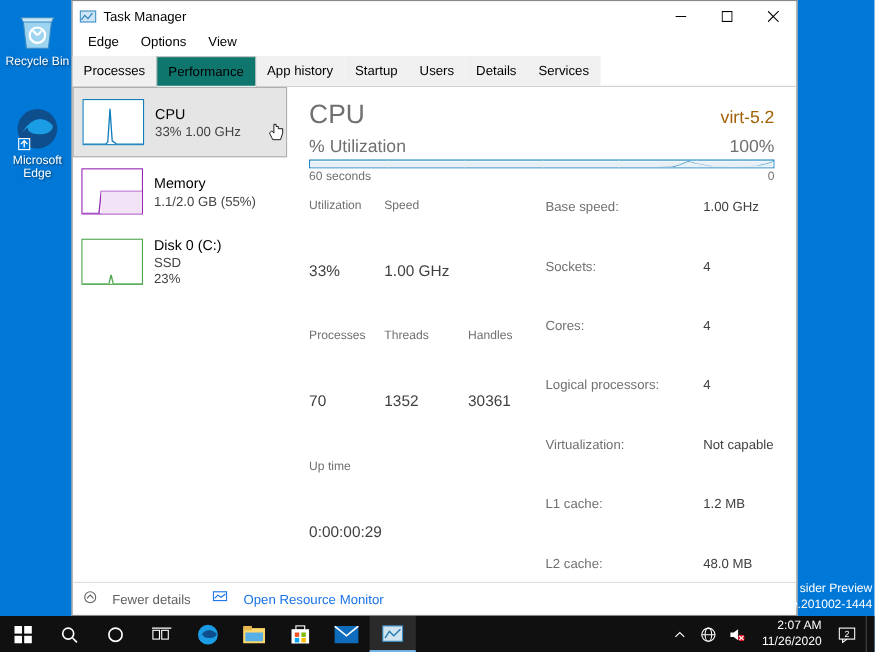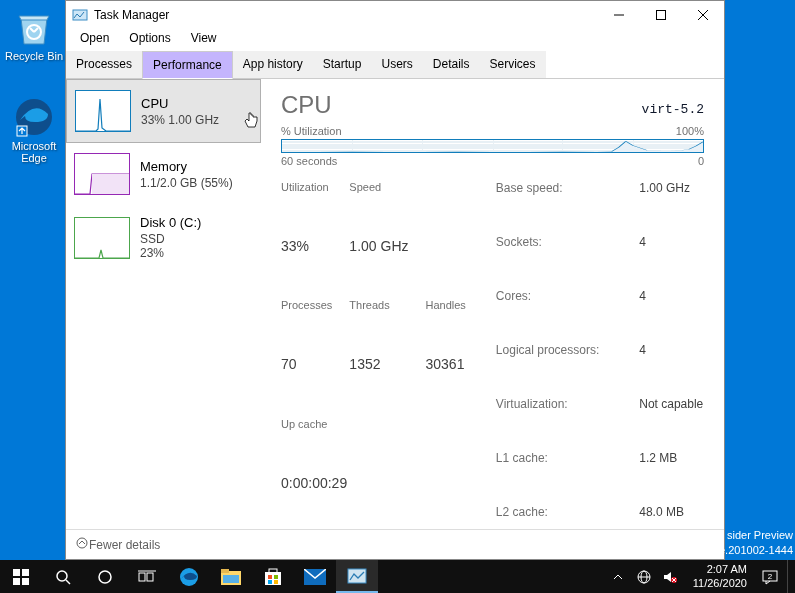--- a/index.html
+++ b/index.html
@@ -12,55 +12,55 @@
   .titlebar { display: flex; align-items: center; height: 28px; padding: 0 0 0 6px; }
   .titlebar .app-icon { width: 16px; height: 16px; margin-right: 6px; }
   .titlebar .title { font-size: 12px; flex: 1; color: #000; }
   .titlebar .win-btn { width: 42px; height: 28px; display: flex; align-items: center; justify-content: center; cursor: pointer; font-size: 12px; }
   
   .menubar { display: flex; height: 22px; padding: 0 4px; font-size: 12px; }
   .menubar .menu-item { padding: 2px 10px; cursor: pointer; }
   
   .tabs { display: flex; font-size: 12px; border-bottom: 1px solid #ccc; }
   .tabs .tab { padding: 6px 10px; cursor: pointer; }
-  .tabs .tab.active { background:#c4b5fd; border:1px solid #ccc; border-bottom:1px solid #fff; margin-bottom:-1px; }
+  .tabs .tab.active { background:#0f766e; border:1px solid #ccc; border-bottom:1px solid #fff; margin-bottom:-1px; }
   .tabs .tab:not(.active) { background:#f0f0f0; }
   
   .content { flex: 1; display: flex; overflow: hidden; }
   
   .sidebar { width: 195px; display: flex; flex-direction: column; }
   .side-item { display: flex; padding: 10px 8px; cursor: pointer; align-items: center; gap: 10px; }
   .side-item.active { background: #e5e5e5; border:1px solid #b0b0b0; }
   .side-item .thumb { width: 56px; height: 42px; border: 1px solid; background:#fff; position:relative; overflow:hidden; }
   .side-item .thumb svg { position:absolute; top:0; left:0; }
   .side-item .labels { font-size: 12px; color:#444; }
   .side-item .labels .main { color:#000; font-size: 13px; margin-bottom:2px; }
   
   .details { flex: 1; padding: 12px 20px 10px 20px; display:flex; flex-direction:column; }
   .det-head { display: flex; justify-content: space-between; align-items: baseline; }
   .det-head .big { font-size: 24px; color:#707070; font-weight:400; }
-  .det-head .right { font-size: 13px; color:#0f172a;font-family:Liberation Mono, monospace; }
-  .axis-label { display:flex; justify-content:space-between; font-size: 11px; color:#707070; margin-top:6px; }
+  .det-head .right { font-size: 16px; color:#a16207; }
+  .axis-label { display:flex; justify-content:space-between; font-size: 16px; color:#707070; margin-top:6px; }
   
   .chart { border: 1px solid #117dbb; height: 205px; margin-top:2px; position:relative; background:#fff; }
   .chart .grid-h { position:absolute; left:0; right:0; border-top:1px solid #e8f0f5; }
   .chart .grid-v { position:absolute; top:0; bottom:0; border-left:1px solid #e8f0f5; }
   
   .bottom-axis { display:flex; justify-content:space-between; font-size: 11px; color:#707070; margin-top:2px; }
   
   .stats { margin-top:14px; display:flex; gap:30px; }
   .stats-left { display:grid; grid-template-columns: auto auto auto; column-gap: 20px; row-gap: 4px; gap: 17px; }
   .stat-lbl { font-size: 11px; color:#707070; }
   .stat-val { font-size: 14px; color:#404040; }
   .stats-right { font-size: 12px; display:grid; grid-template-columns: auto auto; column-gap: 16px; row-gap: 3px; gap: 40px; }
   .stats-right .lbl { color:#707070; }
   .stats-right .val { color:#404040; }
   
   .footer { height: 30px; border-top:1px solid #ddd; display:flex; align-items:center; padding:0 10px; font-size: 12px; gap:20px; }
-  .footer .link { color:#606060; display:flex; align-items:center; gap:1px; cursor:pointer; }
+  .footer .link { color:#606060; display:flex; align-items:center; gap:14px; cursor:pointer; }
   .footer .link.res { color:#1a73e8; }
   
   .taskbar { position:absolute; left:0; right:0; bottom:0; height:33px; background:#101010; display:flex; align-items:center; color:#fff; }
   .taskbar .tbtn { width:42px; height:33px; display:flex; align-items:center; justify-content:center; cursor:pointer; }
   .taskbar .tbtn.active { border-bottom:2px solid #76b9ed; background:#2a2a2a; }
   .taskbar .tray { margin-left:auto; display:flex; align-items:center; height:100%; font-size:11px; gap:8px; padding-right:4px; }
   .taskbar .tray .tray-icon { width:18px; display:flex; justify-content:center; }
   .taskbar .clock { text-align:right; line-height:1.2; padding:0 6px; }
   
   .preview-text { position:absolute; right:2px; bottom:36px; color:#fff; font-size:11px; text-align:right; line-height:1.3; }
@@ -114,21 +114,21 @@
       </div>
     <div class="win-btn">
         <svg width="10" height="10">
           <line x1="0" y1="0" x2="10" y2="10" stroke="#000"></line>
           <line x1="10" y1="0" x2="0" y2="10" stroke="#000"></line>
         </svg>
       </div>
   </div>
 
   <div class="menubar">
-    <div class="menu-item">Open</div>
+    <div class="menu-item">Edge</div>
     <div class="menu-item">Options</div>
     <div class="menu-item">View</div>
   </div>
 
   <div class="tabs">
     <div class="tab">Processes</div>
     <div class="tab active">Performance</div>
     <div class="tab">App history</div>
     <div class="tab">Startup</div>
     <div class="tab">Users</div>
@@ -216,21 +216,21 @@
           <div></div>
           <div class="stat-val">33%</div>
           <div class="stat-val">1.00 GHz</div>
           <div></div>
           <div class="stat-lbl">Processes</div>
           <div class="stat-lbl">Threads</div>
           <div class="stat-lbl">Handles</div>
           <div class="stat-val">70</div>
           <div class="stat-val">1352</div>
           <div class="stat-val">30361</div>
-          <div class="stat-lbl" style="grid-column:1/4">Up cache</div>
+          <div class="stat-lbl" style="grid-column:1/4">Up time</div>
           <div class="stat-val" style="grid-column:1/4">0:00:00:29</div>
         </div>
         <div class="stats-right" id="stats-right">
             <div class="lbl">Base speed:</div>
             <div class="val">1.00 GHz</div>
             <div class="lbl">Sockets:</div>
             <div class="val">4</div>
             <div class="lbl">Cores:</div>
             <div class="val">4</div>
             <div class="lbl">Logical processors:</div>
@@ -247,20 +247,27 @@
   </div>
 
   <div class="footer">
     <div class="link">
       <span><svg width="12" height="12">
             <circle cx="6" cy="6" r="5" fill="none" stroke="#606060"></circle>
             <polyline points="3,7 6,4 9,7" fill="none" stroke="#606060"></polyline>
           </svg></span>
       <span>Fewer details</span>
     </div>
+    <div class="link res">
+      <span><svg width="14" height="12">
+            <rect x="1" y="1" width="12" height="8" fill="none" stroke="#1a73e8"></rect>
+            <polyline points="2,7 5,4 8,6 12,3" fill="none" stroke="#1a73e8"></polyline>
+          </svg></span>
+      <span>Open Resource Monitor</span>
+    </div>
   </div>
 </div>
 
 <div class="cursor-hand" style="left:243px; top:111px;">
   <svg width="18" height="20">
       <path d="M6 2 L6 10 L4 8 L2 10 L5 16 L12 16 L14 10 L14 6 L10 6 L10 4 L8 4 L8 2 Z" fill="#fff" stroke="#000" stroke-width="0.8"></path>
     </svg>
 </div>
 
 <div class="preview-text">

